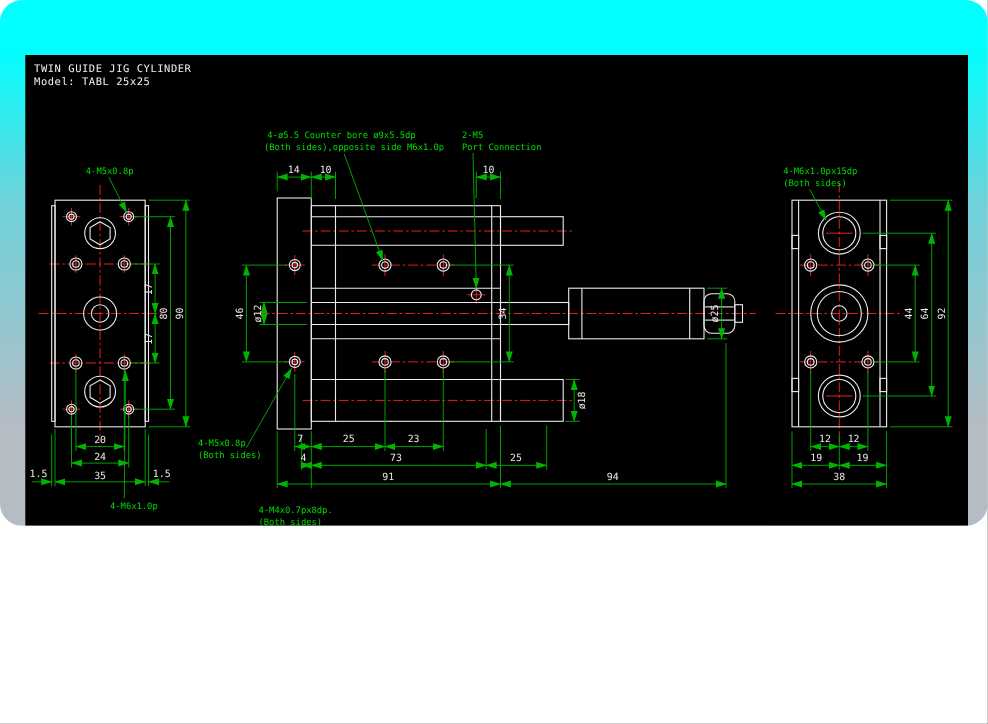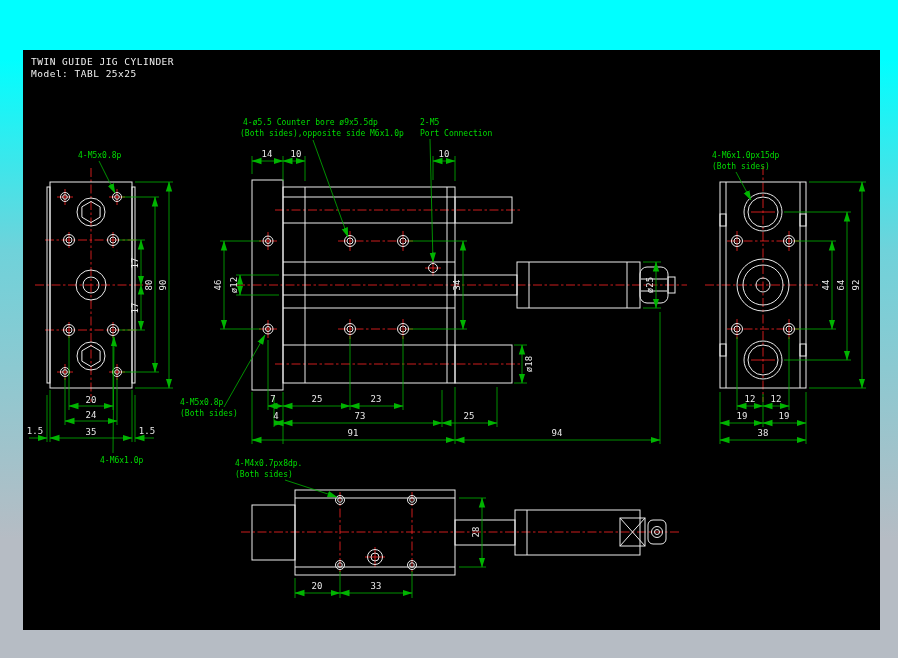--- a/index.html
+++ b/index.html
@@ -1,24 +1,25 @@
 <!DOCTYPE html>
 <html style="--window-top: #00ffff; --window-bottom: #b6bcc4; --canvas-background: #000000; --object-line: #ebebeb; --dimension-line: #00b400; --dimension-text: #e8e8e8; --annotation-text: #00dc00; --centerline: #ff2424; --title-text: #f0f0f0;"><head>
 <meta charset="utf-8">
 <style>
   html,body{margin:0;padding:0;}
   .screen{
-    position:relative;width:898px;height:658px;overflow:hidden;
+    position:relative;width:898px;height:478px;overflow:hidden;
     background:linear-gradient(180deg,
       var(--window-top,#00ffff) 0%,
       var(--window-top,#00ffff) 9%,
       #6fd2da 38%,
       var(--window-bottom,#b6bcc4) 82%,
       var(--window-bottom,#b6bcc4) 100%);
     font-family:"DejaVu Sans Mono",monospace;
+    border-radius:20px;
   }
   .canvas{position:absolute;left:23px;top:50px;width:857px;height:580px;background:var(--canvas-background,#000);}
   svg{display:block;}
   .ol{stroke:var(--object-line,#ebebeb);stroke-width:1;fill:none;}
   .ext,.dl,.ldr{stroke:var(--dimension-line,#00b400);stroke-width:0.8;fill:none;}
   .dl{marker-start:url(#aS);marker-end:url(#aE);}
   .ldr{marker-end:url(#aE);}
   .cl{stroke:var(--centerline,#ff2424);stroke-width:0.8;fill:none;stroke-dasharray:9 2.5 2.5 2.5;}
   .clt{stroke:var(--centerline,#ff2424);stroke-width:0.8;fill:none;}
   .dt{fill:var(--dimension-text,#e8e8e8);font:9px "DejaVu Sans Mono",monospace;}

